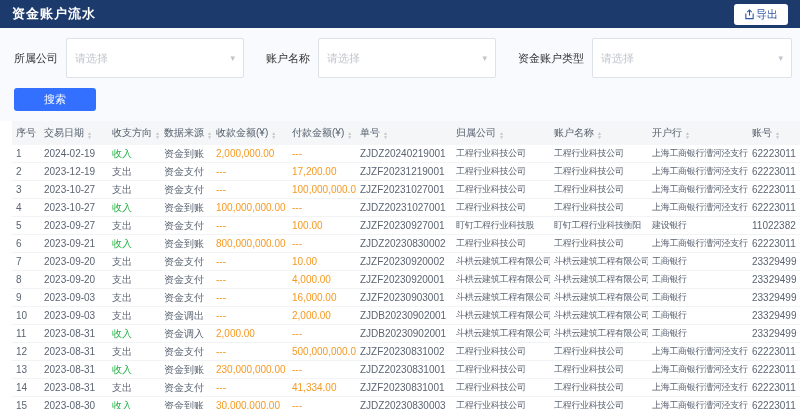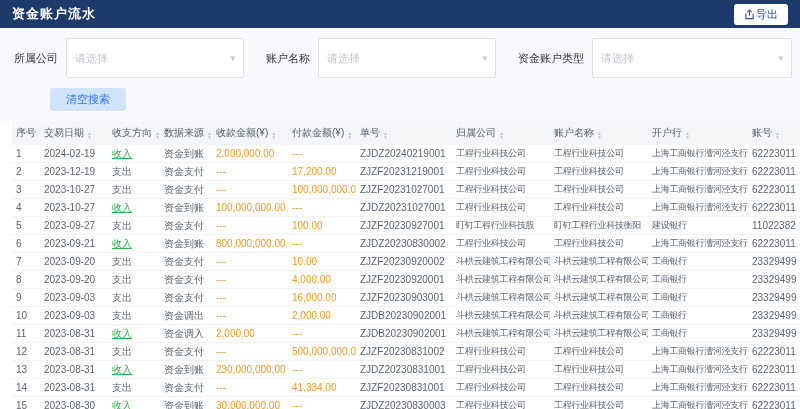--- a/index.html
+++ b/index.html
@@ -32,21 +32,21 @@
   .clear-btn { background:#cfe3fb; color:#3370ff; font-size:11px; border:none;
     border-radius:3px; padding:4px 16px; margin-left:36px; cursor:pointer; }
 
   
   .table-wrap { padding-left:12px; overflow:hidden; background:#fff; }
   table { border-collapse:collapse; table-layout:fixed; width:800px; }
   th { background:#f4f6f8; font-size:10px; color:#55606d; font-weight:500;
     text-align:left; padding:5px 4px; white-space:nowrap; overflow:hidden; }
   td { font-size:10px; color:#5a6472; padding:2px 4px; line-height:13px;
     border-bottom:1px solid #f2f3f5; white-space:nowrap; overflow:hidden; }
-  .green { color:#2cb34a;text-decoration:underline; }
+  .green { color:#2cb34a; }
   .orange { color:#f59a23; }
   .cjk-tight { font-size:9px; letter-spacing:-0.3px; }
   .sort { display:inline-flex; flex-direction:column; margin-left:3px; vertical-align:1px; }
   .sort span { font-size:5px; line-height:4px; color:#c5c8ce; }
   th .lbl { vertical-align:middle; }
 </style>
 </head>
 <body>
 
 <div class="topbar">
@@ -82,21 +82,21 @@
     <span>资金账户类型</span>
     <div class="select wide">
       <span class="placeholder">请选择</span>
       <span class="chevron">▾</span>
     </div>
   </div>
 
 </div>
 
 <div class="btn-row">
-  <button class="clear-btn">清空搜索</button>
+  <button class="search-btn">搜索</button>
 </div>
 
 <div class="table-wrap">
   <table>
     <colgroup id="cols">
         <col style="width: 28px;">
         <col style="width: 68px;">
         <col style="width: 52px;">
         <col style="width: 52px;">
         <col style="width: 76px;">

